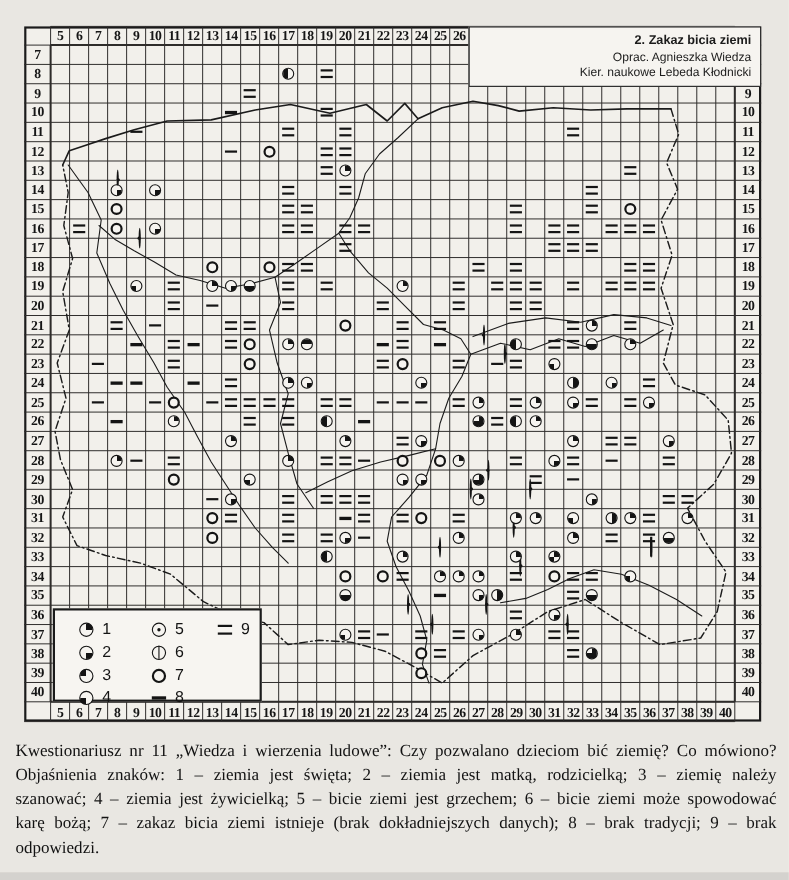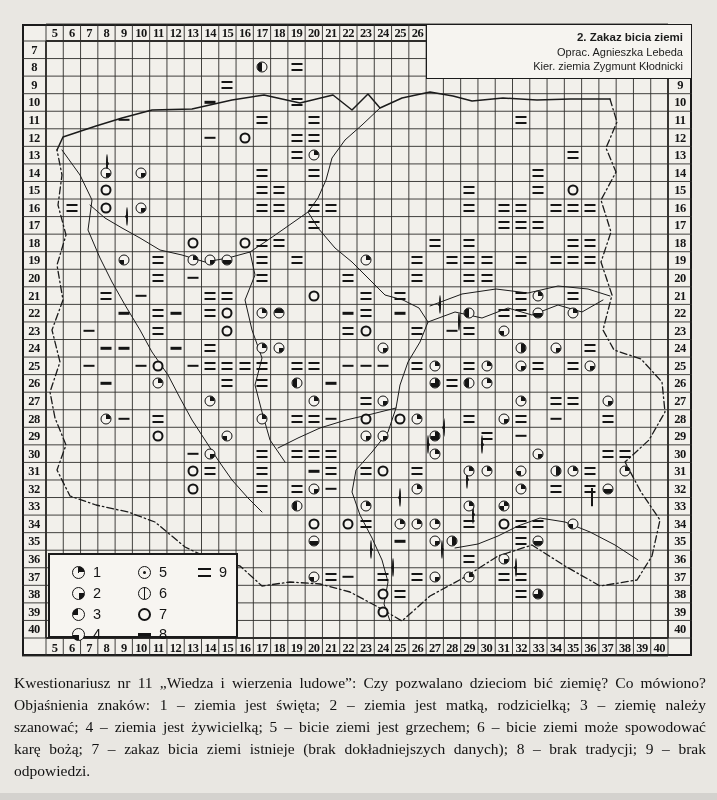--- a/index.html
+++ b/index.html
@@ -295,22 +295,22 @@
       <div class="grid-label" style="left: 680px; top: 576.544px;">37</div>
       <div class="grid-label" style="left: 680px; top: 594.103px;">38</div>
       <div class="grid-label" style="left: 680px; top: 611.662px;">39</div>
       <div class="grid-label" style="left: 680px; top: 629.221px;">40</div>
     </div>
 
   <div id="symbol-layer"><span class="sym sym-circle hl" style="left: 261.972px; top: 67.3382px;"></span><span class="sym sym-eq" style="left: 296.528px; top: 67.3382px;"></span><span class="sym sym-eq" style="left: 227.417px; top: 84.8971px;"></span><span class="sym sym-dash" style="left: 210.139px; top: 102.456px;"></span><span class="sym sym-eq" style="left: 296.528px; top: 102.456px;"></span><span class="sym sym-dash" style="left: 123.75px; top: 120.015px;"></span><span class="sym sym-eq" style="left: 261.972px; top: 120.015px;"></span><span class="sym sym-eq" style="left: 313.806px; top: 120.015px;"></span><span class="sym sym-eq" style="left: 521.139px; top: 120.015px;"></span><span class="sym sym-dash" style="left: 210.139px; top: 137.574px;"></span><span class="sym sym-circle c7" style="left: 244.694px; top: 137.574px;"></span><span class="sym sym-eq" style="left: 296.528px; top: 137.574px;"></span><span class="sym sym-eq" style="left: 313.806px; top: 137.574px;"></span><span class="sym sym-circle c5" style="left: 106.472px; top: 155.132px;"></span><span class="sym sym-eq" style="left: 296.528px; top: 155.132px;"></span><span class="sym sym-circle q1" style="left: 313.806px; top: 155.132px;"></span><span class="sym sym-eq" style="left: 572.972px; top: 155.132px;"></span><span class="sym sym-circle q2" style="left: 106.472px; top: 172.691px;"></span><span class="sym sym-circle q2" style="left: 141.028px; top: 172.691px;"></span><span class="sym sym-eq" style="left: 261.972px; top: 172.691px;"></span><span class="sym sym-eq" style="left: 313.806px; top: 172.691px;"></span><span class="sym sym-eq" style="left: 538.417px; top: 172.691px;"></span><span class="sym sym-circle c7" style="left: 106.472px; top: 190.25px;"></span><span class="sym sym-eq" style="left: 261.972px; top: 190.25px;"></span><span class="sym sym-eq" style="left: 279.25px; top: 190.25px;"></span><span class="sym sym-eq" style="left: 469.306px; top: 190.25px;"></span><span class="sym sym-eq" style="left: 538.417px; top: 190.25px;"></span><span class="sym sym-circle c7" style="left: 572.972px; top: 190.25px;"></span><span class="sym sym-eq" style="left: 71.9167px; top: 207.809px;"></span><span class="sym sym-circle c7" style="left: 106.472px; top: 207.809px;"></span><span class="sym sym-circle c5" style="left: 123.75px; top: 207.809px;"></span><span class="sym sym-circle q2" style="left: 141.028px; top: 207.809px;"></span><span class="sym sym-eq" style="left: 261.972px; top: 207.809px;"></span><span class="sym sym-eq" style="left: 279.25px; top: 207.809px;"></span><span class="sym sym-eq" style="left: 313.806px; top: 207.809px;"></span><span class="sym sym-eq" style="left: 331.083px; top: 207.809px;"></span><span class="sym sym-eq" style="left: 469.306px; top: 207.809px;"></span><span class="sym sym-eq" style="left: 503.861px; top: 207.809px;"></span><span class="sym sym-eq" style="left: 521.139px; top: 207.809px;"></span><span class="sym sym-eq" style="left: 555.694px; top: 207.809px;"></span><span class="sym sym-eq" style="left: 572.972px; top: 207.809px;"></span><span class="sym sym-eq" style="left: 590.25px; top: 207.809px;"></span><span class="sym sym-eq" style="left: 313.806px; top: 225.368px;"></span><span class="sym sym-eq" style="left: 503.861px; top: 225.368px;"></span><span class="sym sym-eq" style="left: 521.139px; top: 225.368px;"></span><span class="sym sym-eq" style="left: 538.417px; top: 225.368px;"></span><span class="sym sym-circle c7" style="left: 192.861px; top: 242.926px;"></span><span class="sym sym-circle c7" style="left: 244.694px; top: 242.926px;"></span><span class="sym sym-eq" style="left: 261.972px; top: 242.926px;"></span><span class="sym sym-eq" style="left: 279.25px; top: 242.926px;"></span><span class="sym sym-eq" style="left: 434.75px; top: 242.926px;"></span><span class="sym sym-eq" style="left: 469.306px; top: 242.926px;"></span><span class="sym sym-eq" style="left: 572.972px; top: 242.926px;"></span><span class="sym sym-eq" style="left: 590.25px; top: 242.926px;"></span><span class="sym sym-circle q4" style="left: 123.75px; top: 260.485px;"></span><span class="sym sym-eq" style="left: 158.306px; top: 260.485px;"></span><span class="sym sym-circle q1" style="left: 192.861px; top: 260.485px;"></span><span class="sym sym-circle q2" style="left: 210.139px; top: 260.485px;"></span><span class="sym sym-circle hb" style="left: 227.417px; top: 260.485px;"></span><span class="sym sym-eq" style="left: 261.972px; top: 260.485px;"></span><span class="sym sym-eq" style="left: 296.528px; top: 260.485px;"></span><span class="sym sym-circle q1" style="left: 365.639px; top: 260.485px;"></span><span class="sym sym-eq" style="left: 417.472px; top: 260.485px;"></span><span class="sym sym-eq" style="left: 452.028px; top: 260.485px;"></span><span class="sym sym-eq" style="left: 469.306px; top: 260.485px;"></span><span class="sym sym-eq" style="left: 486.583px; top: 260.485px;"></span><span class="sym sym-eq" style="left: 521.139px; top: 260.485px;"></span><span class="sym sym-eq" style="left: 555.694px; top: 260.485px;"></span><span class="sym sym-eq" style="left: 572.972px; top: 260.485px;"></span><span class="sym sym-eq" style="left: 590.25px; top: 260.485px;"></span><span class="sym sym-eq" style="left: 158.306px; top: 278.044px;"></span><span class="sym sym-dash" style="left: 192.861px; top: 278.044px;"></span><span class="sym sym-eq" style="left: 261.972px; top: 278.044px;"></span><span class="sym sym-eq" style="left: 348.361px; top: 278.044px;"></span><span class="sym sym-eq" style="left: 417.472px; top: 278.044px;"></span><span class="sym sym-eq" style="left: 469.306px; top: 278.044px;"></span><span class="sym sym-eq" style="left: 486.583px; top: 278.044px;"></span><span class="sym sym-eq" style="left: 106.472px; top: 295.603px;"></span><span class="sym sym-dash" style="left: 141.028px; top: 295.603px;"></span><span class="sym sym-eq" style="left: 210.139px; top: 295.603px;"></span><span class="sym sym-eq" style="left: 227.417px; top: 295.603px;"></span><span class="sym sym-circle c7" style="left: 313.806px; top: 295.603px;"></span><span class="sym sym-eq" style="left: 365.639px; top: 295.603px;"></span><span class="sym sym-eq" style="left: 400.194px; top: 295.603px;"></span><span class="sym sym-circle c5" style="left: 434.75px; top: 295.603px;"></span><span class="sym sym-eq" style="left: 521.139px; top: 295.603px;"></span><span class="sym sym-circle q1" style="left: 538.417px; top: 295.603px;"></span><span class="sym sym-eq" style="left: 572.972px; top: 295.603px;"></span><span class="sym sym-dash" style="left: 123.75px; top: 313.162px;"></span><span class="sym sym-eq" style="left: 158.306px; top: 313.162px;"></span><span class="sym sym-dash" style="left: 175.583px; top: 313.162px;"></span><span class="sym sym-eq" style="left: 210.139px; top: 313.162px;"></span><span class="sym sym-circle c7" style="left: 227.417px; top: 313.162px;"></span><span class="sym sym-circle q1" style="left: 261.972px; top: 313.162px;"></span><span class="sym sym-circle ht" style="left: 279.25px; top: 313.162px;"></span><span class="sym sym-dash" style="left: 348.361px; top: 313.162px;"></span><span class="sym sym-eq" style="left: 365.639px; top: 313.162px;"></span><span class="sym sym-dash" style="left: 400.194px; top: 313.162px;"></span><span class="sym sym-circle c5" style="left: 452.028px; top: 313.162px;"></span><span class="sym sym-circle hl" style="left: 469.306px; top: 313.162px;"></span><span class="sym sym-eq" style="left: 503.861px; top: 313.162px;"></span><span class="sym sym-eq" style="left: 521.139px; top: 313.162px;"></span><span class="sym sym-circle hb" style="left: 538.417px; top: 313.162px;"></span><span class="sym sym-circle q1" style="left: 572.972px; top: 313.162px;"></span><span class="sym sym-dash" style="left: 89.1944px; top: 330.721px;"></span><span class="sym sym-eq" style="left: 158.306px; top: 330.721px;"></span><span class="sym sym-circle c7" style="left: 227.417px; top: 330.721px;"></span><span class="sym sym-eq" style="left: 348.361px; top: 330.721px;"></span><span class="sym sym-circle c7" style="left: 365.639px; top: 330.721px;"></span><span class="sym sym-eq" style="left: 417.472px; top: 330.721px;"></span><span class="sym sym-dash" style="left: 452.028px; top: 330.721px;"></span><span class="sym sym-eq" style="left: 469.306px; top: 330.721px;"></span><span class="sym sym-circle q4" style="left: 503.861px; top: 330.721px;"></span><span class="sym sym-dash" style="left: 106.472px; top: 348.279px;"></span><span class="sym sym-dash" style="left: 123.75px; top: 348.279px;"></span><span class="sym sym-dash" style="left: 175.583px; top: 348.279px;"></span><span class="sym sym-eq" style="left: 210.139px; top: 348.279px;"></span><span class="sym sym-circle q1" style="left: 261.972px; top: 348.279px;"></span><span class="sym sym-circle q2" style="left: 279.25px; top: 348.279px;"></span><span class="sym sym-circle q2" style="left: 382.917px; top: 348.279px;"></span><span class="sym sym-circle hr" style="left: 521.139px; top: 348.279px;"></span><span class="sym sym-circle q2" style="left: 555.694px; top: 348.279px;"></span><span class="sym sym-eq" style="left: 590.25px; top: 348.279px;"></span><span class="sym sym-dash" style="left: 89.1944px; top: 365.838px;"></span><span class="sym sym-dash" style="left: 141.028px; top: 365.838px;"></span><span class="sym sym-circle c7" style="left: 158.306px; top: 365.838px;"></span><span class="sym sym-dash" style="left: 192.861px; top: 365.838px;"></span><span class="sym sym-eq" style="left: 210.139px; top: 365.838px;"></span><span class="sym sym-eq" style="left: 227.417px; top: 365.838px;"></span><span class="sym sym-eq" style="left: 244.694px; top: 365.838px;"></span><span class="sym sym-eq" style="left: 261.972px; top: 365.838px;"></span><span class="sym sym-eq" style="left: 296.528px; top: 365.838px;"></span><span class="sym sym-eq" style="left: 313.806px; top: 365.838px;"></span><span class="sym sym-dash" style="left: 348.361px; top: 365.838px;"></span><span class="sym sym-dash" style="left: 365.639px; top: 365.838px;"></span><span class="sym sym-dash" style="left: 382.917px; top: 365.838px;"></span><span class="sym sym-eq" style="left: 417.472px; top: 365.838px;"></span><span class="sym sym-circle q1" style="left: 434.75px; top: 365.838px;"></span><span class="sym sym-eq" style="left: 469.306px; top: 365.838px;"></span><span class="sym sym-circle q1" style="left: 486.583px; top: 365.838px;"></span><span class="sym sym-circle q2" style="left: 521.139px; top: 365.838px;"></span><span class="sym sym-eq" style="left: 538.417px; top: 365.838px;"></span><span class="sym sym-eq" style="left: 572.972px; top: 365.838px;"></span><span class="sym sym-circle q2" style="left: 590.25px; top: 365.838px;"></span><span class="sym sym-dash" style="left: 106.472px; top: 383.397px;"></span><span class="sym sym-circle q1" style="left: 158.306px; top: 383.397px;"></span><span class="sym sym-eq" style="left: 227.417px; top: 383.397px;"></span><span class="sym sym-eq" style="left: 261.972px; top: 383.397px;"></span><span class="sym sym-circle hl" style="left: 296.528px; top: 383.397px;"></span><span class="sym sym-dash" style="left: 331.083px; top: 383.397px;"></span><span class="sym sym-circle tq" style="left: 434.75px; top: 383.397px;"></span><span class="sym sym-eq" style="left: 452.028px; top: 383.397px;"></span><span class="sym sym-circle hl" style="left: 469.306px; top: 383.397px;"></span><span class="sym sym-circle q1" style="left: 486.583px; top: 383.397px;"></span><span class="sym sym-circle q1" style="left: 210.139px; top: 400.956px;"></span><span class="sym sym-circle q1" style="left: 313.806px; top: 400.956px;"></span><span class="sym sym-eq" style="left: 365.639px; top: 400.956px;"></span><span class="sym sym-circle q2" style="left: 382.917px; top: 400.956px;"></span><span class="sym sym-circle q1" style="left: 521.139px; top: 400.956px;"></span><span class="sym sym-eq" style="left: 555.694px; top: 400.956px;"></span><span class="sym sym-eq" style="left: 572.972px; top: 400.956px;"></span><span class="sym sym-circle q2" style="left: 607.528px; top: 400.956px;"></span><span class="sym sym-circle q1" style="left: 106.472px; top: 418.515px;"></span><span class="sym sym-dash" style="left: 123.75px; top: 418.515px;"></span><span class="sym sym-eq" style="left: 158.306px; top: 418.515px;"></span><span class="sym sym-circle q1" style="left: 261.972px; top: 418.515px;"></span><span class="sym sym-eq" style="left: 296.528px; top: 418.515px;"></span><span class="sym sym-eq" style="left: 313.806px; top: 418.515px;"></span><span class="sym sym-dash" style="left: 331.083px; top: 418.515px;"></span><span class="sym sym-circle c7" style="left: 365.639px; top: 418.515px;"></span><span class="sym sym-circle c7" style="left: 400.194px; top: 418.515px;"></span><span class="sym sym-circle q1" style="left: 417.472px; top: 418.515px;"></span><span class="sym sym-circle c5" style="left: 434.75px; top: 418.515px;"></span><span class="sym sym-eq" style="left: 469.306px; top: 418.515px;"></span><span class="sym sym-circle q2" style="left: 503.861px; top: 418.515px;"></span><span class="sym sym-eq" style="left: 521.139px; top: 418.515px;"></span><span class="sym sym-dash" style="left: 555.694px; top: 418.515px;"></span><span class="sym sym-eq" style="left: 607.528px; top: 418.515px;"></span><span class="sym sym-circle c7" style="left: 158.306px; top: 436.074px;"></span><span class="sym sym-circle q4" style="left: 227.417px; top: 436.074px;"></span><span class="sym sym-circle q2" style="left: 365.639px; top: 436.074px;"></span><span class="sym sym-circle q2" style="left: 382.917px; top: 436.074px;"></span><span class="sym sym-circle c5" style="left: 417.472px; top: 436.074px;"></span><span class="sym sym-circle tq" style="left: 434.75px; top: 436.074px;"></span><span class="sym sym-circle c5" style="left: 469.306px; top: 436.074px;"></span><span class="sym sym-eq" style="left: 486.583px; top: 436.074px;"></span><span class="sym sym-dash" style="left: 521.139px; top: 436.074px;"></span><span class="sym sym-dash" style="left: 192.861px; top: 453.632px;"></span><span class="sym sym-circle q2" style="left: 210.139px; top: 453.632px;"></span><span class="sym sym-eq" style="left: 261.972px; top: 453.632px;"></span><span class="sym sym-eq" style="left: 296.528px; top: 453.632px;"></span><span class="sym sym-eq" style="left: 313.806px; top: 453.632px;"></span><span class="sym sym-eq" style="left: 331.083px; top: 453.632px;"></span><span class="sym sym-circle q1" style="left: 434.75px; top: 453.632px;"></span><span class="sym sym-circle q2" style="left: 538.417px; top: 453.632px;"></span><span class="sym sym-eq" style="left: 607.528px; top: 453.632px;"></span><span class="sym sym-eq" style="left: 624.806px; top: 453.632px;"></span><span class="sym sym-circle c7" style="left: 192.861px; top: 471.191px;"></span><span class="sym sym-eq" style="left: 210.139px; top: 471.191px;"></span><span class="sym sym-eq" style="left: 261.972px; top: 471.191px;"></span><span class="sym sym-dash" style="left: 313.806px; top: 471.191px;"></span><span class="sym sym-eq" style="left: 331.083px; top: 471.191px;"></span><span class="sym sym-eq" style="left: 365.639px; top: 471.191px;"></span><span class="sym sym-circle c7" style="left: 382.917px; top: 471.191px;"></span><span class="sym sym-eq" style="left: 417.472px; top: 471.191px;"></span><span class="sym sym-circle c5" style="left: 452.028px; top: 471.191px;"></span><span class="sym sym-circle q1" style="left: 469.306px; top: 471.191px;"></span><span class="sym sym-circle q1" style="left: 486.583px; top: 471.191px;"></span><span class="sym sym-circle q4" style="left: 521.139px; top: 471.191px;"></span><span class="sym sym-circle hr" style="left: 555.694px; top: 471.191px;"></span><span class="sym sym-circle q1" style="left: 572.972px; top: 471.191px;"></span><span class="sym sym-eq" style="left: 590.25px; top: 471.191px;"></span><span class="sym sym-circle q1" style="left: 624.806px; top: 471.191px;"></span><span class="sym sym-circle c7" style="left: 192.861px; top: 488.75px;"></span><span class="sym sym-eq" style="left: 261.972px; top: 488.75px;"></span><span class="sym sym-eq" style="left: 296.528px; top: 488.75px;"></span><span class="sym sym-circle q2" style="left: 313.806px; top: 488.75px;"></span><span class="sym sym-dash" style="left: 331.083px; top: 488.75px;"></span><span class="sym sym-circle c5" style="left: 382.917px; top: 488.75px;"></span><span class="sym sym-circle q1" style="left: 417.472px; top: 488.75px;"></span><span class="sym sym-circle q1" style="left: 521.139px; top: 488.75px;"></span><span class="sym sym-eq" style="left: 555.694px; top: 488.75px;"></span><span class="sym sym-circle c6" style="left: 572.972px; top: 488.75px;"></span><span class="sym sym-eq" style="left: 590.25px; top: 488.75px;"></span><span class="sym sym-circle hb" style="left: 607.528px; top: 488.75px;"></span><span class="sym sym-circle hl" style="left: 296.528px; top: 506.309px;"></span><span class="sym sym-circle q1" style="left: 365.639px; top: 506.309px;"></span><span class="sym sym-circle c5" style="left: 452.028px; top: 506.309px;"></span><span class="sym sym-circle q1" style="left: 469.306px; top: 506.309px;"></span><span class="sym sym-circle pw" style="left: 503.861px; top: 506.309px;"></span><span class="sym sym-circle c7" style="left: 313.806px; top: 523.868px;"></span><span class="sym sym-circle c7" style="left: 348.361px; top: 523.868px;"></span><span class="sym sym-eq" style="left: 365.639px; top: 523.868px;"></span><span class="sym sym-circle q1" style="left: 400.194px; top: 523.868px;"></span><span class="sym sym-circle q1" style="left: 417.472px; top: 523.868px;"></span><span class="sym sym-circle q1" style="left: 434.75px; top: 523.868px;"></span><span class="sym sym-eq" style="left: 469.306px; top: 523.868px;"></span><span class="sym sym-circle c7" style="left: 503.861px; top: 523.868px;"></span><span class="sym sym-eq" style="left: 521.139px; top: 523.868px;"></span><span class="sym sym-eq" style="left: 538.417px; top: 523.868px;"></span><span class="sym sym-circle q4" style="left: 572.972px; top: 523.868px;"></span><span class="sym sym-circle hb" style="left: 313.806px; top: 541.426px;"></span><span class="sym sym-circle c5" style="left: 348.361px; top: 541.426px;"></span><span class="sym sym-dash" style="left: 400.194px; top: 541.426px;"></span><span class="sym sym-circle c5" style="left: 417.472px; top: 541.426px;"></span><span class="sym sym-circle q2" style="left: 434.75px; top: 541.426px;"></span><span class="sym sym-circle hr" style="left: 452.028px; top: 541.426px;"></span><span class="sym sym-eq" style="left: 521.139px; top: 541.426px;"></span><span class="sym sym-circle hb" style="left: 538.417px; top: 541.426px;"></span><span class="sym sym-circle c5" style="left: 365.639px; top: 558.985px;"></span><span class="sym sym-eq" style="left: 469.306px; top: 558.985px;"></span><span class="sym sym-circle c5" style="left: 486.583px; top: 558.985px;"></span><span class="sym sym-circle q2" style="left: 503.861px; top: 558.985px;"></span><span class="sym sym-circle q4" style="left: 313.806px; top: 576.544px;"></span><span class="sym sym-eq" style="left: 331.083px; top: 576.544px;"></span><span class="sym sym-dash" style="left: 348.361px; top: 576.544px;"></span><span class="sym sym-eq" style="left: 382.917px; top: 576.544px;"></span><span class="sym sym-eq" style="left: 417.472px; top: 576.544px;"></span><span class="sym sym-circle q2" style="left: 434.75px; top: 576.544px;"></span><span class="sym sym-circle q1" style="left: 469.306px; top: 576.544px;"></span><span class="sym sym-eq" style="left: 503.861px; top: 576.544px;"></span><span class="sym sym-eq" style="left: 521.139px; top: 576.544px;"></span><span class="sym sym-circle c7" style="left: 382.917px; top: 594.103px;"></span><span class="sym sym-eq" style="left: 400.194px; top: 594.103px;"></span><span class="sym sym-eq" style="left: 521.139px; top: 594.103px;"></span><span class="sym sym-circle tq" style="left: 538.417px; top: 594.103px;"></span><span class="sym sym-circle c7" style="left: 382.917px; top: 611.662px;"></span></div>
 
   <div id="title-box">
     <div class="t1">2. Zakaz bicia ziemi</div>
-    <div class="t2">Oprac. Agnieszka Lebeda</div>
-    <div class="t2">Kier. ziemia Zygmunt Kłodnicki</div>
+    <div class="t2">Oprac. Agnieszka Wiedza</div>
+    <div class="t2">Kier. naukowe Lebeda Kłodnicki</div>
   </div>
 
   <div id="legend-box">
       <div class="legend-entry" style="left: 22px; top: 10px;">
         <span class="sym-circle q1" style="position: relative; transform: none; width: 13px; height: 13px;"></span>
         <span class="num">1</span>
       </div>
       <div class="legend-entry" style="left: 22px; top: 31px;">
         <span class="sym-circle q2" style="position: relative; transform: none; width: 13px; height: 13px;"></span>
         <span class="num">2</span>

